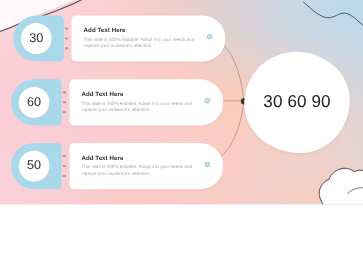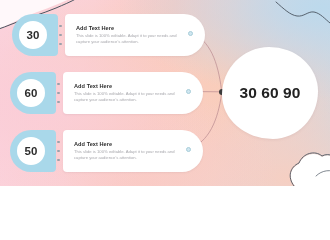--- a/index.html
+++ b/index.html
@@ -45,21 +45,21 @@
     background: #ffffff;
     border-radius: 49% 51% 47% 53% / 52% 48% 52% 48%;
     display: flex;
     flex-direction: column;
     align-items: center;
     justify-content: center;
     box-shadow: 0 1px 3px rgba(120,90,95,.10);
   }
   .hub-line {
     font-size: 15.5px;
-    font-weight: 700;
+    font-weight: 400;
     color: #222222;
     letter-spacing: .1px;
     line-height: 1.32;
     white-space: nowrap;
   }
 
   
   .hub-dot {
     position: absolute;
     left: 219px;
@@ -98,21 +98,21 @@
     height: 28px;
     border-radius: 50%;
     background: #ffffff;
     display: flex;
     align-items: center;
     justify-content: center;
     margin-left: -4px;
   }
   .badge-num {
     font-size: 11.5px;
-    font-weight: 700;
+    font-weight: 400;
     color: #2d2d2d;
   }
 
   
   .handle {
     width: 9px;
     height: 34px;
     display: flex;
     flex-direction: column;
     justify-content: space-evenly;

